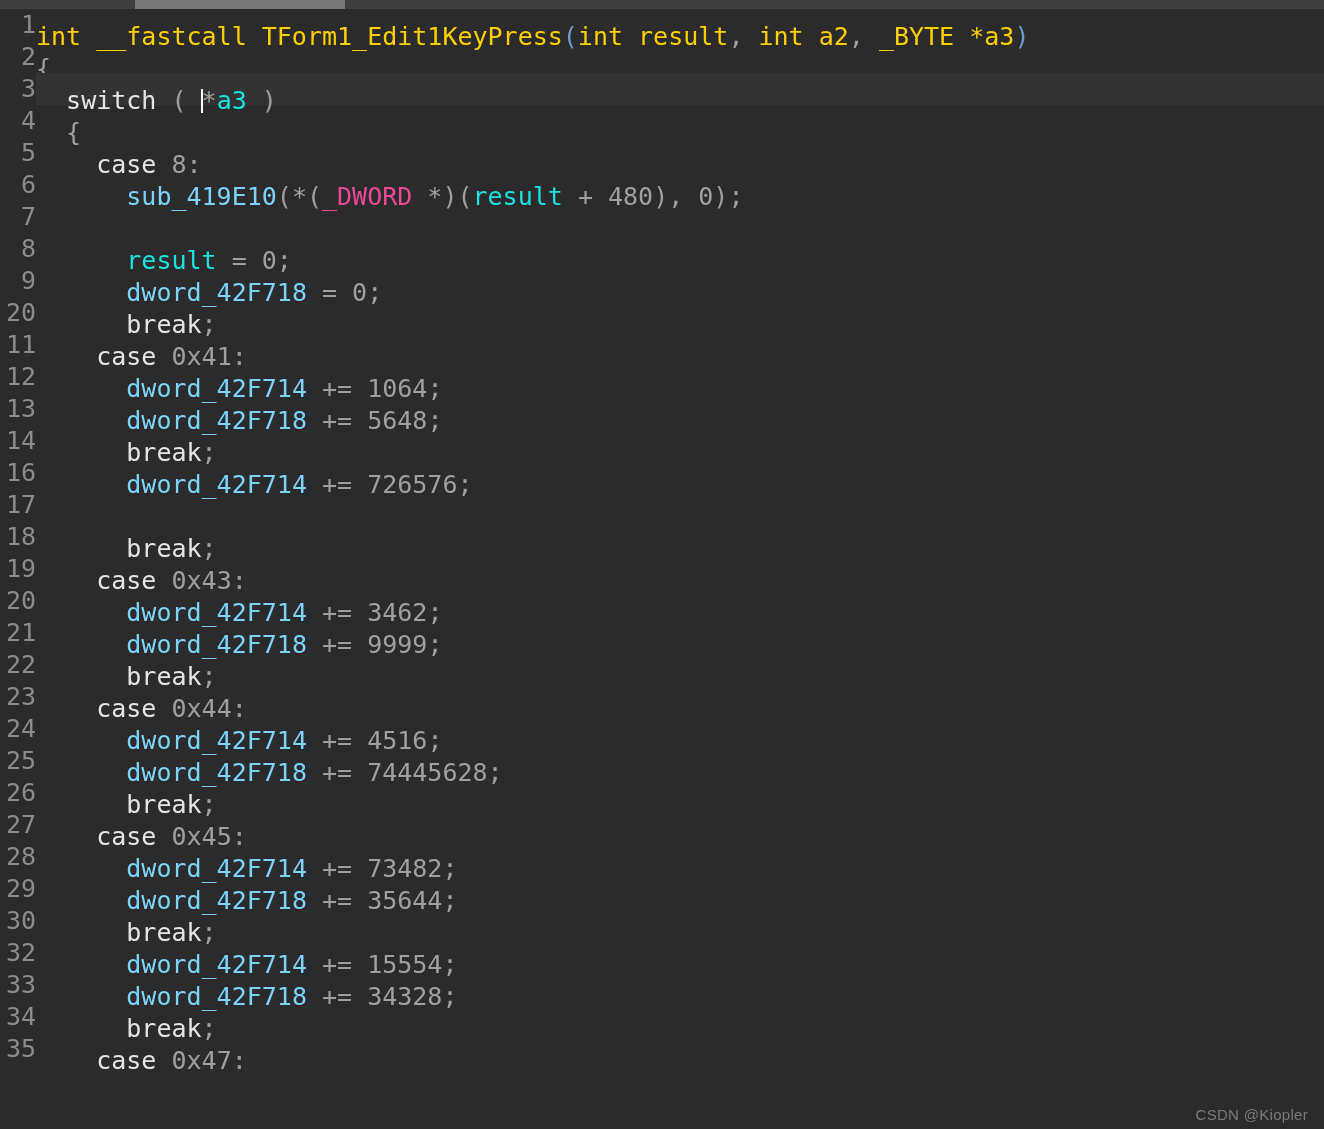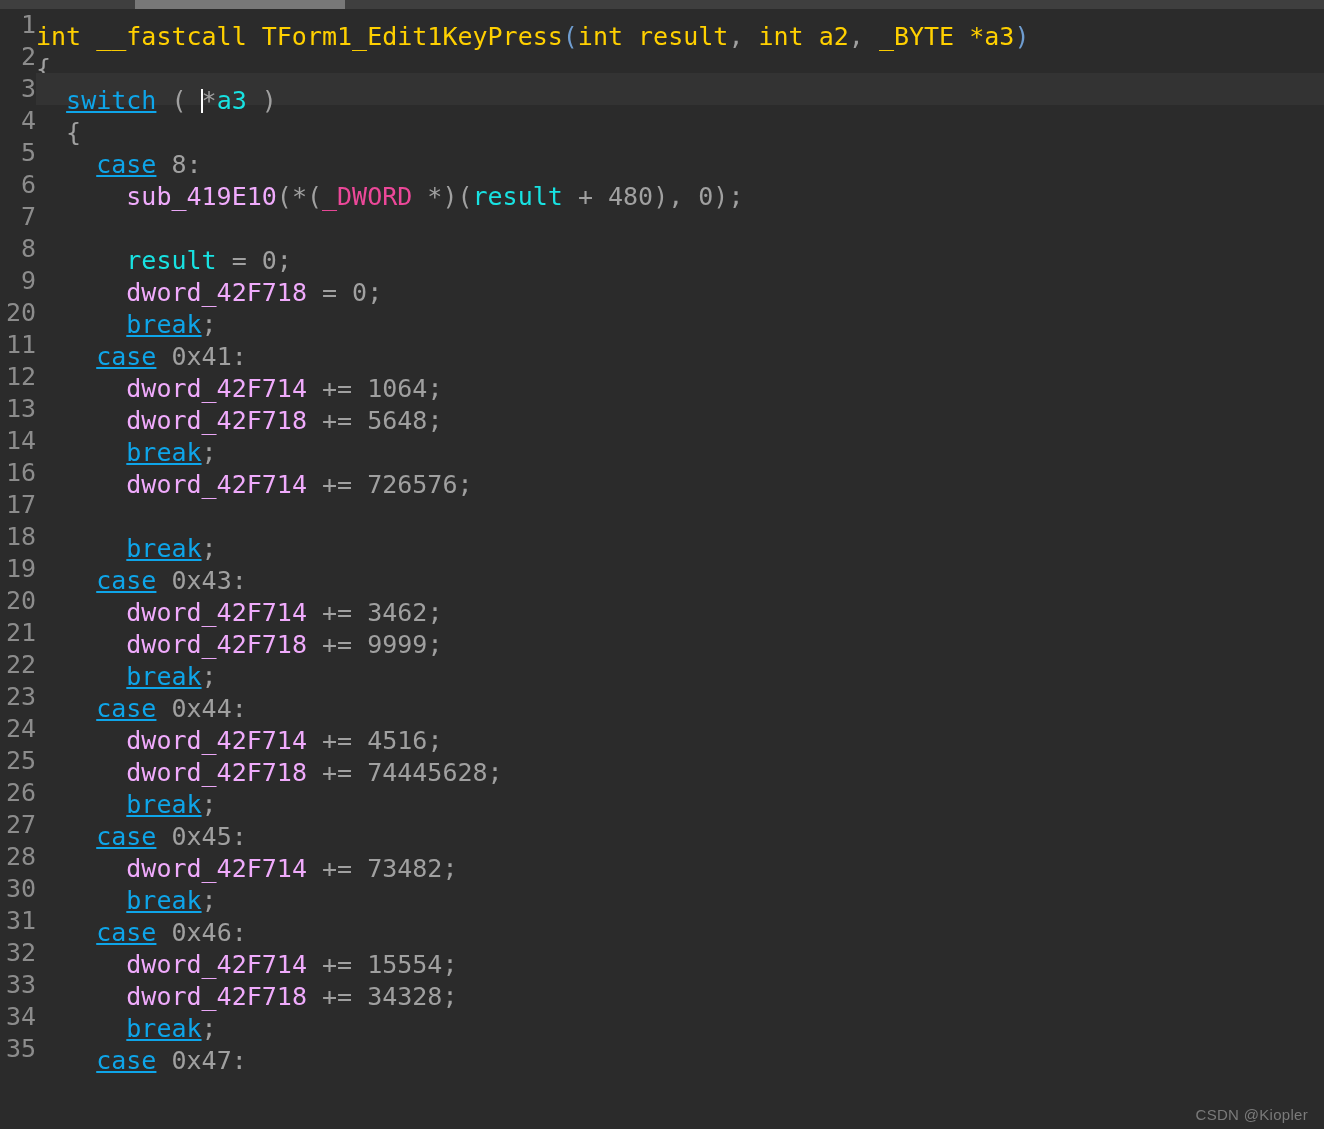--- a/index.html
+++ b/index.html
@@ -79,23 +79,23 @@
     height: 32px;
     white-space: pre;
     font-size: 25px;
     line-height: 32px;
     font-family: "DejaVu Sans Mono", "Liberation Mono", monospace;
   }
 
   
   .t-fn     { color: #ffd000; }  
   .t-punct  { color: #a0a0a0; }  
-  .t-kw     { color: #0ea5e9; text-decoration: underline; }  
+  .t-kw     { color: #e5e5e5; }  
   .t-num    { color: #a0a0a0; }  
-  .t-ident  { color: #f0abfc; }  
+  .t-ident  { color: #7dd3fc; }  
   .t-var    { color: #18e2e2; }  
   .t-type   { color: #ec4899; }  
   .t-paren  { color: #6f9dd0; }  
 
   
   .caret {
     display: inline-block;
     width: 2px;
     height: 24px;
     background: #ffffff;
@@ -144,22 +144,22 @@
       <div class="code-line"><div class="gutter">19</div><div class="src"><span class="t-punct">    </span><span class="t-kw">case</span><span class="t-punct"> </span><span class="t-num">0x43</span><span class="t-punct">:</span></div></div>
       <div class="code-line"><div class="gutter">20</div><div class="src"><span class="t-punct">      </span><span class="t-ident">dword_42F714</span><span class="t-punct"> += </span><span class="t-num">3462</span><span class="t-punct">;</span></div></div>
       <div class="code-line"><div class="gutter">21</div><div class="src"><span class="t-punct">      </span><span class="t-ident">dword_42F718</span><span class="t-punct"> += </span><span class="t-num">9999</span><span class="t-punct">;</span></div></div>
       <div class="code-line"><div class="gutter">22</div><div class="src"><span class="t-punct">      </span><span class="t-kw">break</span><span class="t-punct">;</span></div></div>
       <div class="code-line"><div class="gutter">23</div><div class="src"><span class="t-punct">    </span><span class="t-kw">case</span><span class="t-punct"> </span><span class="t-num">0x44</span><span class="t-punct">:</span></div></div>
       <div class="code-line"><div class="gutter">24</div><div class="src"><span class="t-punct">      </span><span class="t-ident">dword_42F714</span><span class="t-punct"> += </span><span class="t-num">4516</span><span class="t-punct">;</span></div></div>
       <div class="code-line"><div class="gutter">25</div><div class="src"><span class="t-punct">      </span><span class="t-ident">dword_42F718</span><span class="t-punct"> += </span><span class="t-num">74445628</span><span class="t-punct">;</span></div></div>
       <div class="code-line"><div class="gutter">26</div><div class="src"><span class="t-punct">      </span><span class="t-kw">break</span><span class="t-punct">;</span></div></div>
       <div class="code-line"><div class="gutter">27</div><div class="src"><span class="t-punct">    </span><span class="t-kw">case</span><span class="t-punct"> </span><span class="t-num">0x45</span><span class="t-punct">:</span></div></div>
       <div class="code-line"><div class="gutter">28</div><div class="src"><span class="t-punct">      </span><span class="t-ident">dword_42F714</span><span class="t-punct"> += </span><span class="t-num">73482</span><span class="t-punct">;</span></div></div>
+      <div class="code-line"><div class="gutter">29</div><div class="src"><span class="t-punct">      </span><span class="t-ident">dword_42F718</span><span class="t-punct"> += </span><span class="t-num">35644</span><span class="t-punct">;</span></div></div>
       <div class="code-line"><div class="gutter">30</div><div class="src"><span class="t-punct">      </span><span class="t-kw">break</span><span class="t-punct">;</span></div></div>
-      <div class="code-line"><div class="gutter">31</div><div class="src"><span class="t-punct">    </span><span class="t-kw">case</span><span class="t-punct"> </span><span class="t-num">0x46</span><span class="t-punct">:</span></div></div>
       <div class="code-line"><div class="gutter">32</div><div class="src"><span class="t-punct">      </span><span class="t-ident">dword_42F714</span><span class="t-punct"> += </span><span class="t-num">15554</span><span class="t-punct">;</span></div></div>
       <div class="code-line"><div class="gutter">33</div><div class="src"><span class="t-punct">      </span><span class="t-ident">dword_42F718</span><span class="t-punct"> += </span><span class="t-num">34328</span><span class="t-punct">;</span></div></div>
       <div class="code-line"><div class="gutter">34</div><div class="src"><span class="t-punct">      </span><span class="t-kw">break</span><span class="t-punct">;</span></div></div>
       <div class="code-line"><div class="gutter">35</div><div class="src"><span class="t-punct">    </span><span class="t-kw">case</span><span class="t-punct"> </span><span class="t-num">0x47</span><span class="t-punct">:</span></div></div>
     </div>
 </div>
 
 <div id="watermark">CSDN @Kiopler</div>
 
 </body></html>

